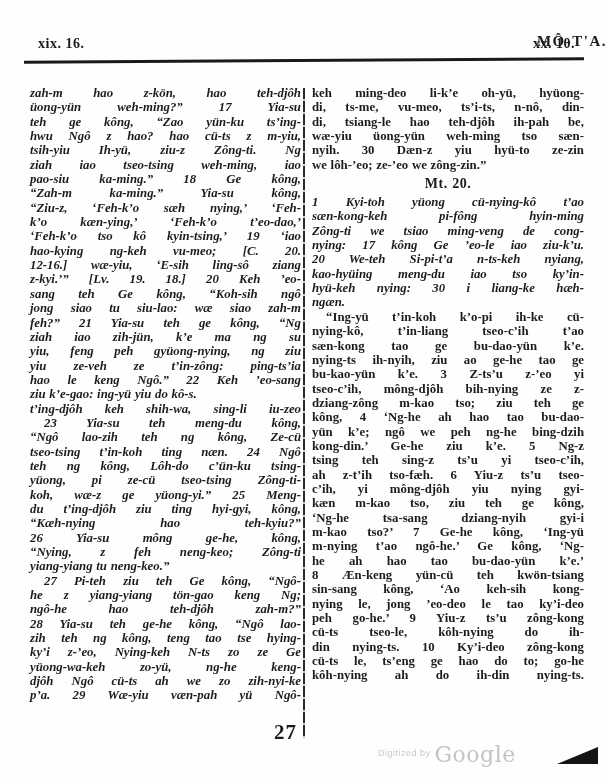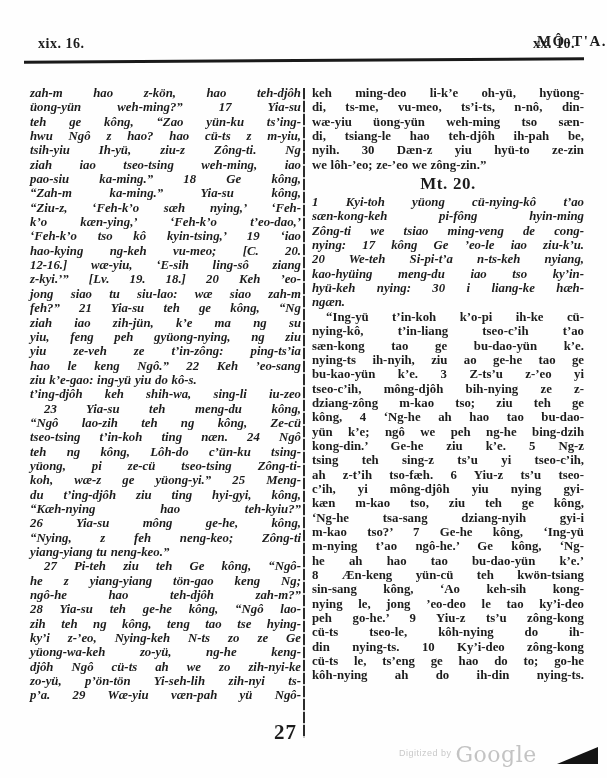--- a/index.html
+++ b/index.html
@@ -27,30 +27,30 @@
     font-size:12.8px;line-height:14.35px;font-weight:bold;
     word-spacing:0.5px;
   }
   .col-left{left:30px;font-style:italic;}
   .col-right{left:312px;width:272px;}
   .line{text-align:justify;text-align-last:justify;white-space:normal;}
   .line.nj{text-align:left;text-align-last:left;}
   .line.ind{padding-left:14px;}
   .block.italic .line{font-style:italic;font-weight:bold;}
   .chapter-heading{
-    text-align:center;font-weight:bold;font-size:17px;
+    text-align:center;font-weight:bold;font-size:14px;
     margin:4px 0 4px 0;line-height:15px;letter-spacing:0.5px;
   }
   .page-number{
     position:absolute;left:274px;top:720px;
     font-size:21px;font-weight:bold;letter-spacing:1px;
   }
   .watermark{
     position:absolute;left:378px;top:742px;white-space:nowrap;
-    -webkit-user-select:none;user-select:none;margin-left:21px;
+    -webkit-user-select:none;user-select:none;
   }
   .wm-prefix{
     font-family:"Liberation Sans","DejaVu Sans",sans-serif;
     font-size:9px;color:#c9c9c9;vertical-align:6px;letter-spacing:0.5px;
   }
   .wm-logo{
     font-family:"DejaVu Serif","Liberation Serif",serif;
     font-size:22px;color:#c3c3c3;letter-spacing:0.5px;
   }
   .scan-artifact{
@@ -80,20 +80,21 @@
         <div class="line">tsih-yiu Ih-yü, ziu-z Zông-ti. Ng</div>
         <div class="line">ziah iao tseo-tsing weh-ming, iao</div>
         <div class="line">pao-siu ka-ming.” 18 Ge kông,</div>
         <div class="line">“Zah-m ka-ming.” Yia-su kông,</div>
         <div class="line">“Ziu-z, ‘Feh-k’o sæh nying,’ ‘Feh-</div>
         <div class="line">k’o kæn-ying,’ ‘Feh-k’o t’eo-dao,’</div>
         <div class="line">‘Feh-k’o tso kô kyin-tsing,’ 19 ‘iao</div>
         <div class="line">hao-kying ng-keh vu-meo; [C. 20.</div>
         <div class="line">12-16.] wæ-yiu, ‘E-sih ling-sô ziang</div>
         <div class="line">z-kyi.’” [Lv. 19. 18.] 20 Keh ’eo-</div>
+        <div class="line">sang teh Ge kông, “Koh-sih ngô</div>
         <div class="line">jong siao tu siu-lao: wæ siao zah-m</div>
         <div class="line">feh?” 21 Yia-su teh ge kông, “Ng</div>
         <div class="line">ziah iao zih-jün, k’e ma ng su</div>
         <div class="line">yiu, feng peh gyüong-nying, ng ziu</div>
         <div class="line">yiu ze-veh ze t’in-zông: ping-ts’ia</div>
         <div class="line">hao le keng Ngô.” 22 Keh ’eo-sang</div>
         <div class="line nj">ziu k’e-gao: ing-yü yiu do kô-s.</div>
         <div class="line">t’ing-djôh keh shih-wa, sing-li iu-zeo</div>
         <div class="line ind">23 Yia-su teh meng-du kông,</div>
         <div class="line">“Ngô lao-zih teh ng kông, Ze-cü</div>
@@ -107,30 +108,29 @@
         <div class="line">“Nying, z feh neng-keo; Zông-ti</div>
         <div class="line nj">yiang-yiang tu neng-keo.”</div>
         <div class="line ind">27 Pi-teh ziu teh Ge kông, “Ngô-</div>
         <div class="line">he z yiang-yiang tön-gao keng Ng;</div>
         <div class="line">ngô-he hao teh-djôh zah-m?”</div>
         <div class="line">28 Yia-su teh ge-he kông, “Ngô lao-</div>
         <div class="line">zih teh ng kông, teng tao tse hying-</div>
         <div class="line">ky’i z-’eo, Nying-keh N-ts zo ze Ge</div>
         <div class="line">yüong-wa-keh zo-yü, ng-he keng-</div>
         <div class="line">djôh Ngô cü-ts ah we zo zih-nyi-ke</div>
-        <div class="line">zo-yü, p’ön-tön Yi-seh-lih zih-nyi ts-</div>
         <div class="line">p’a. 29 Wæ-yiu væn-pah yü Ngô-</div>
       </div>
     </div>
   <div class="col col-right">
       <div class="block">
         <div class="line">keh ming-deo li-k’e oh-yü, hyüong-</div>
         <div class="line">di, ts-me, vu-meo, ts’i-ts, n-nô, din-</div>
+        <div class="line">di, tsiang-le hao teh-djôh ih-pah be,</div>
         <div class="line">wæ-yiu üong-yün weh-ming tso sæn-</div>
-        <div class="line">di, tsiang-le hao teh-djôh ih-pah be,</div>
         <div class="line">nyih. 30 Dæn-z yiu hyü-to ze-zin</div>
         <div class="line nj">we lôh-’eo; ze-’eo we zông-zin.”</div>
       </div>
       <div class="chapter-heading">Mt. 20.</div>
       <div class="block italic">
         <div class="line">1 Kyi-toh yüong cü-nying-kô t’ao</div>
         <div class="line">sæn-kong-keh pi-fông hyin-ming</div>
         <div class="line">Zông-ti we tsiao ming-veng de cong-</div>
         <div class="line">nying: 17 kông Ge ’eo-le iao ziu-k’u.</div>
         <div class="line">20 We-teh Si-pi-t’a n-ts-keh nyiang,</div>

